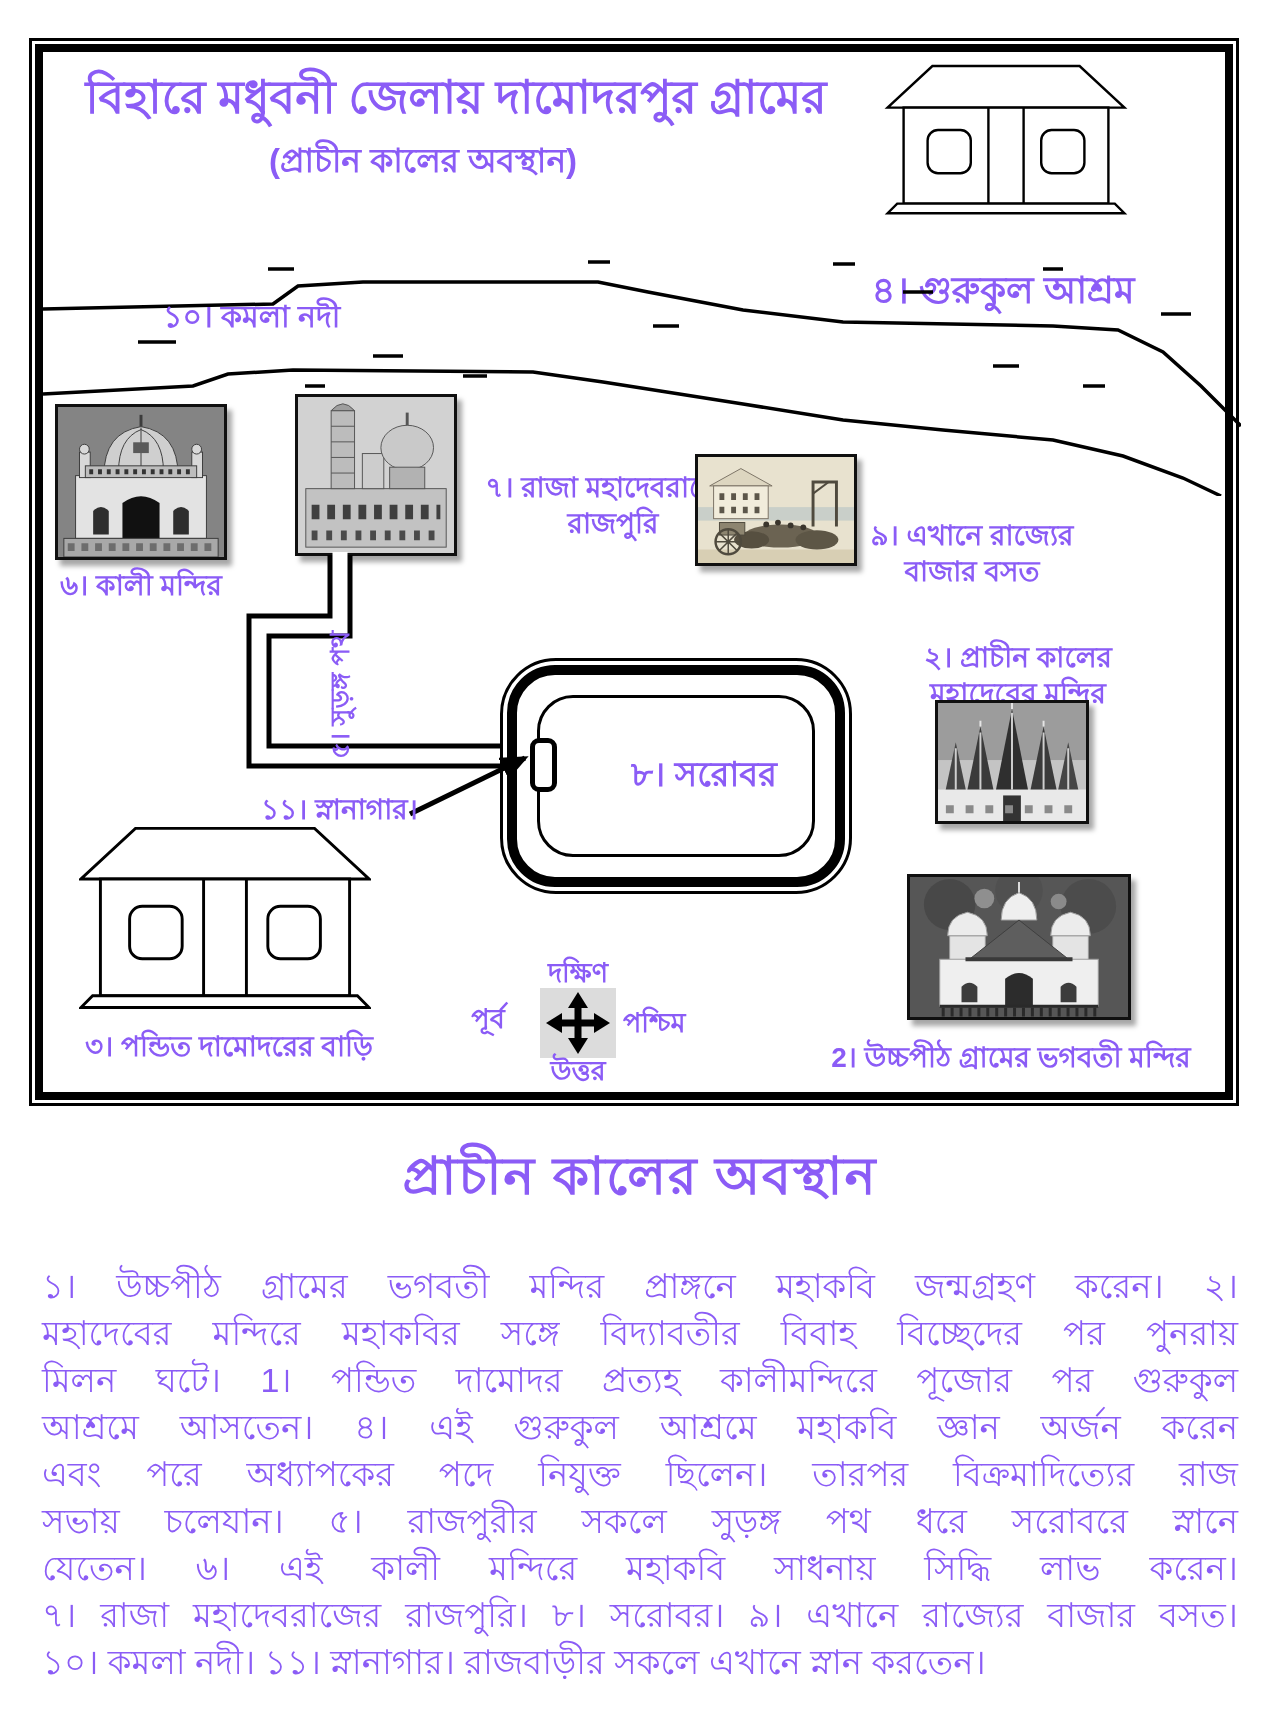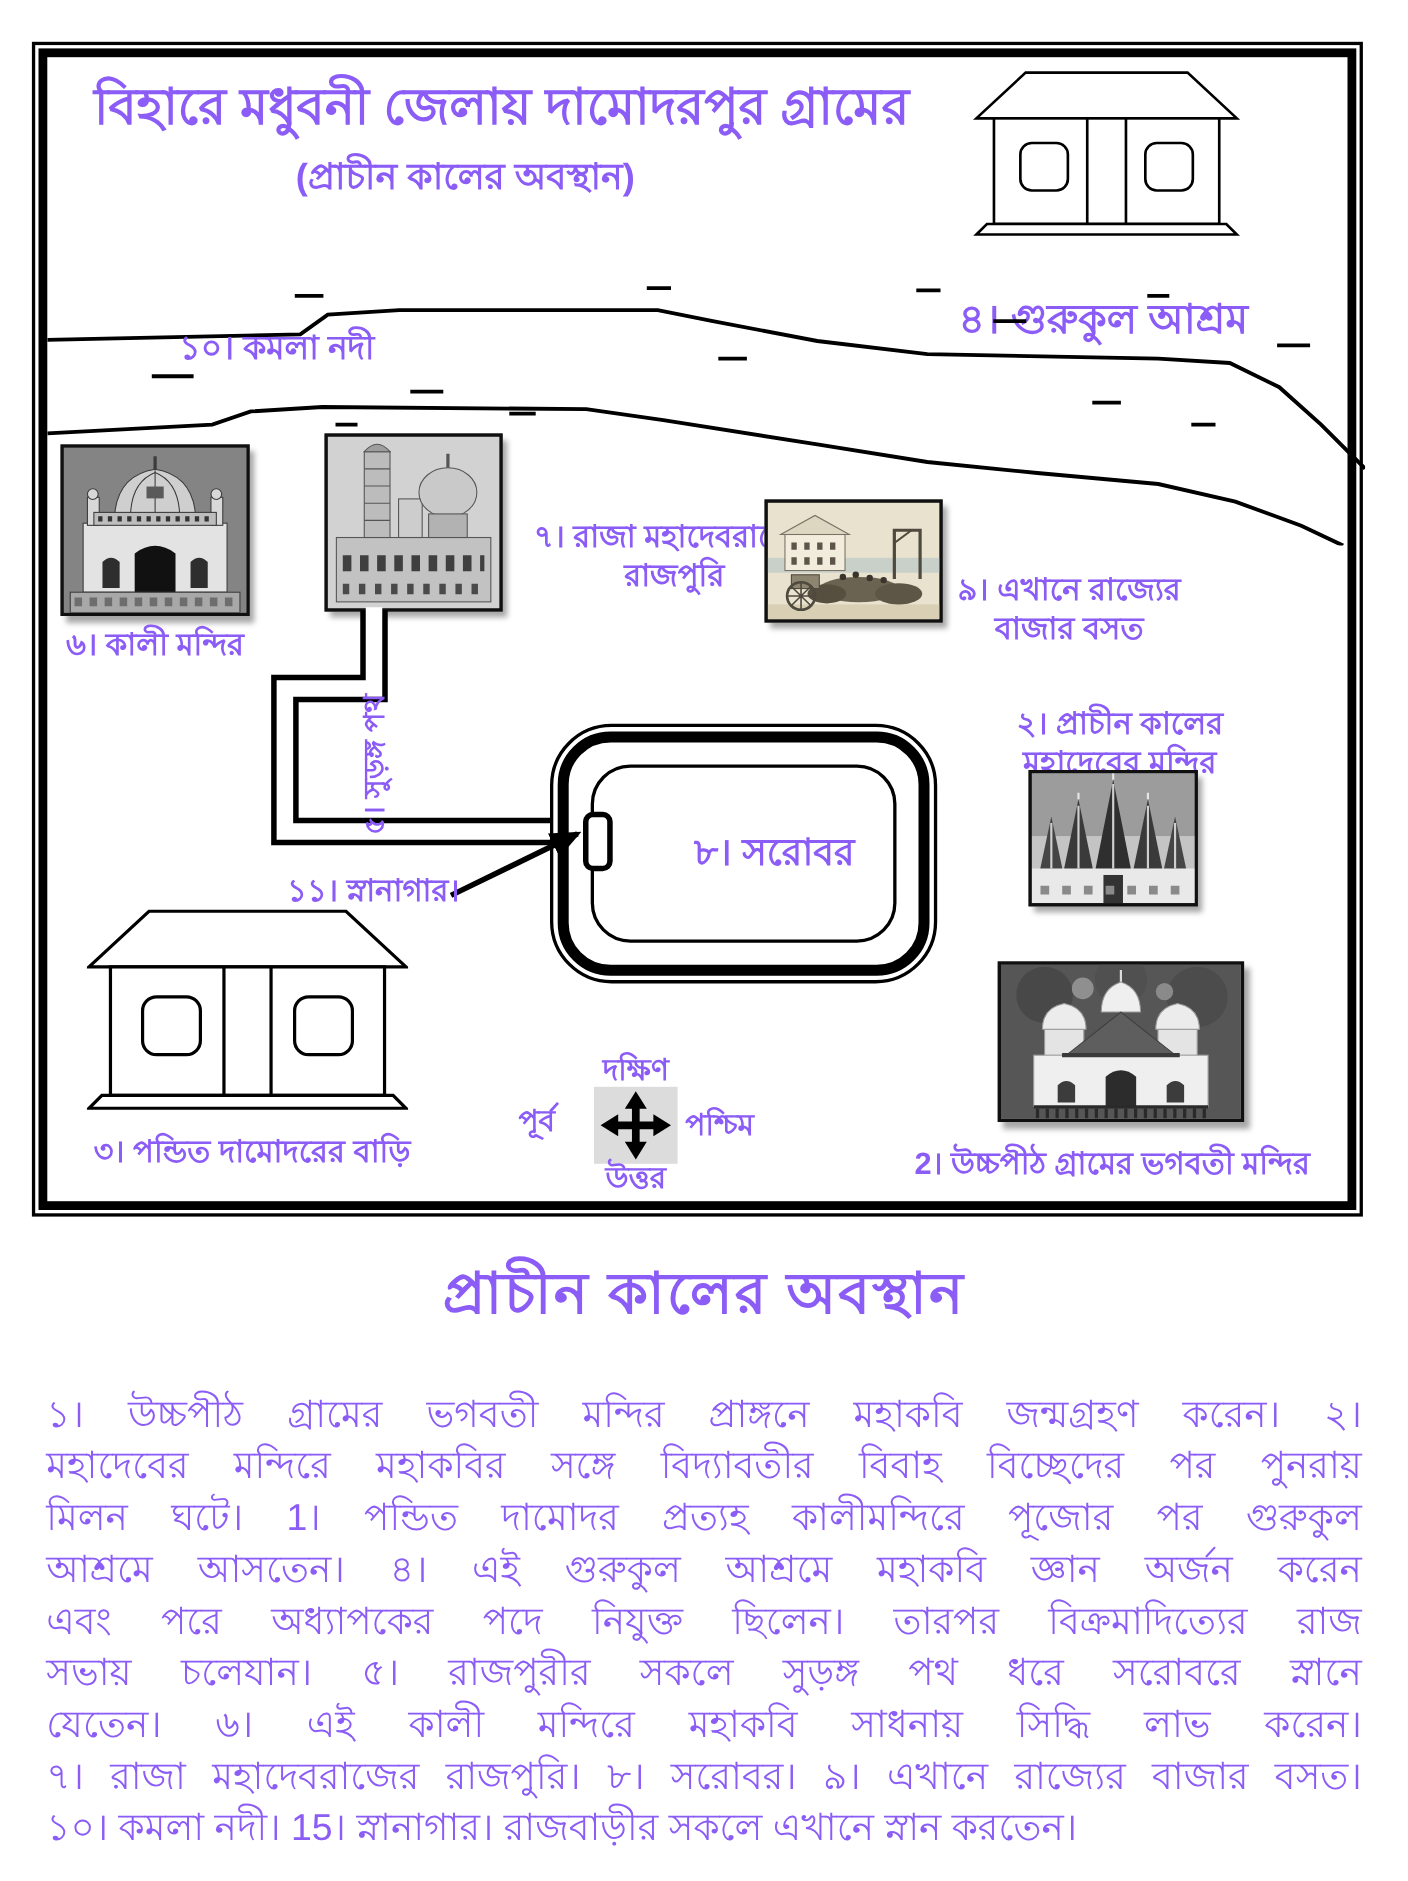--- a/index.html
+++ b/index.html
@@ -289,17 +289,17 @@
     <div class="section-heading">প্রাচীন কালের অবস্থান</div>
     <div class="paragraph">
       <div class="para-line">১। উচ্চপীঠ গ্রামের ভগবতী মন্দির প্রাঙ্গনে মহাকবি জন্মগ্রহণ করেন। ২।</div>
       <div class="para-line">মহাদেবের মন্দিরে মহাকবির সঙ্গে বিদ্যাবতীর বিবাহ বিচ্ছেদের পর পুনরায়</div>
       <div class="para-line">মিলন ঘটে। 1। পন্ডিত দামোদর প্রত্যহ কালীমন্দিরে পূজোর পর গুরুকুল</div>
       <div class="para-line">আশ্রমে আসতেন। ৪। এই গুরুকুল আশ্রমে মহাকবি জ্ঞান অর্জন করেন</div>
       <div class="para-line">এবং পরে অধ্যাপকের পদে নিযুক্ত ছিলেন। তারপর বিক্রমাদিত্যের রাজ</div>
       <div class="para-line">সভায় চলেযান। ৫। রাজপুরীর সকলে সুড়ঙ্গ পথ ধরে সরোবরে স্নানে</div>
       <div class="para-line">যেতেন। ৬। এই কালী মন্দিরে মহাকবি সাধনায় সিদ্ধি লাভ করেন।</div>
       <div class="para-line">৭। রাজা মহাদেবরাজের রাজপুরি। ৮। সরোবর। ৯। এখানে রাজ্যের বাজার বসত।</div>
-      <div class="para-line last">১০। কমলা নদী। 15। স্নানাগার। রাজবাড়ীর সকলে এখানে স্নান করতেন।</div>
+      <div class="para-line last">১০। কমলা নদী। ১১। স্নানাগার। রাজবাড়ীর সকলে এখানে স্নান করতেন।</div>
     </div>
   </div>
 
 </div>
 
 </body></html>

